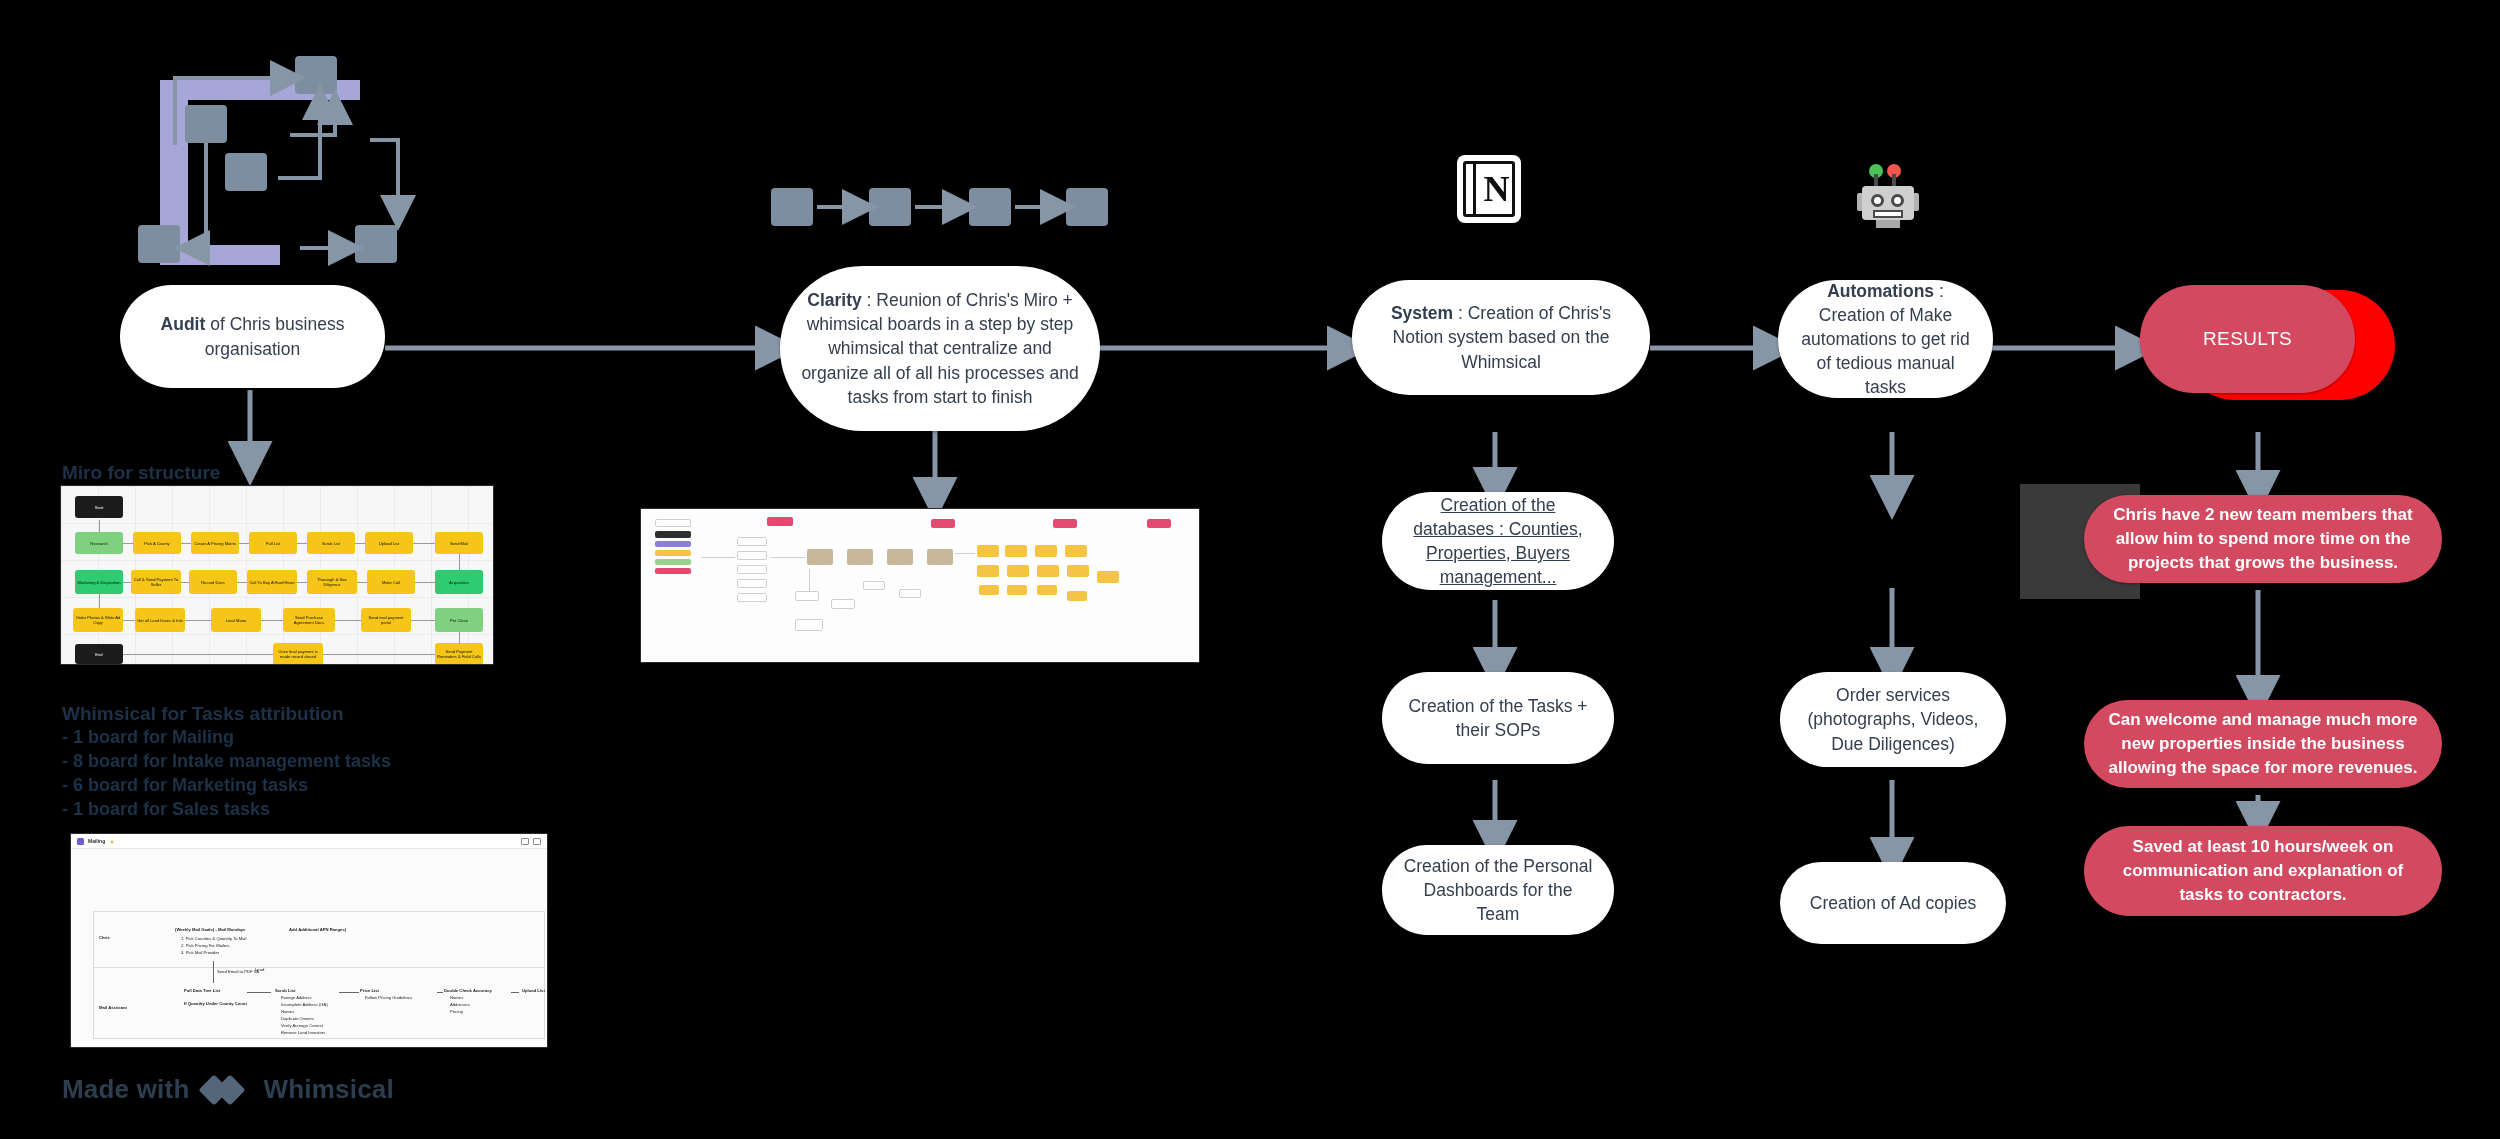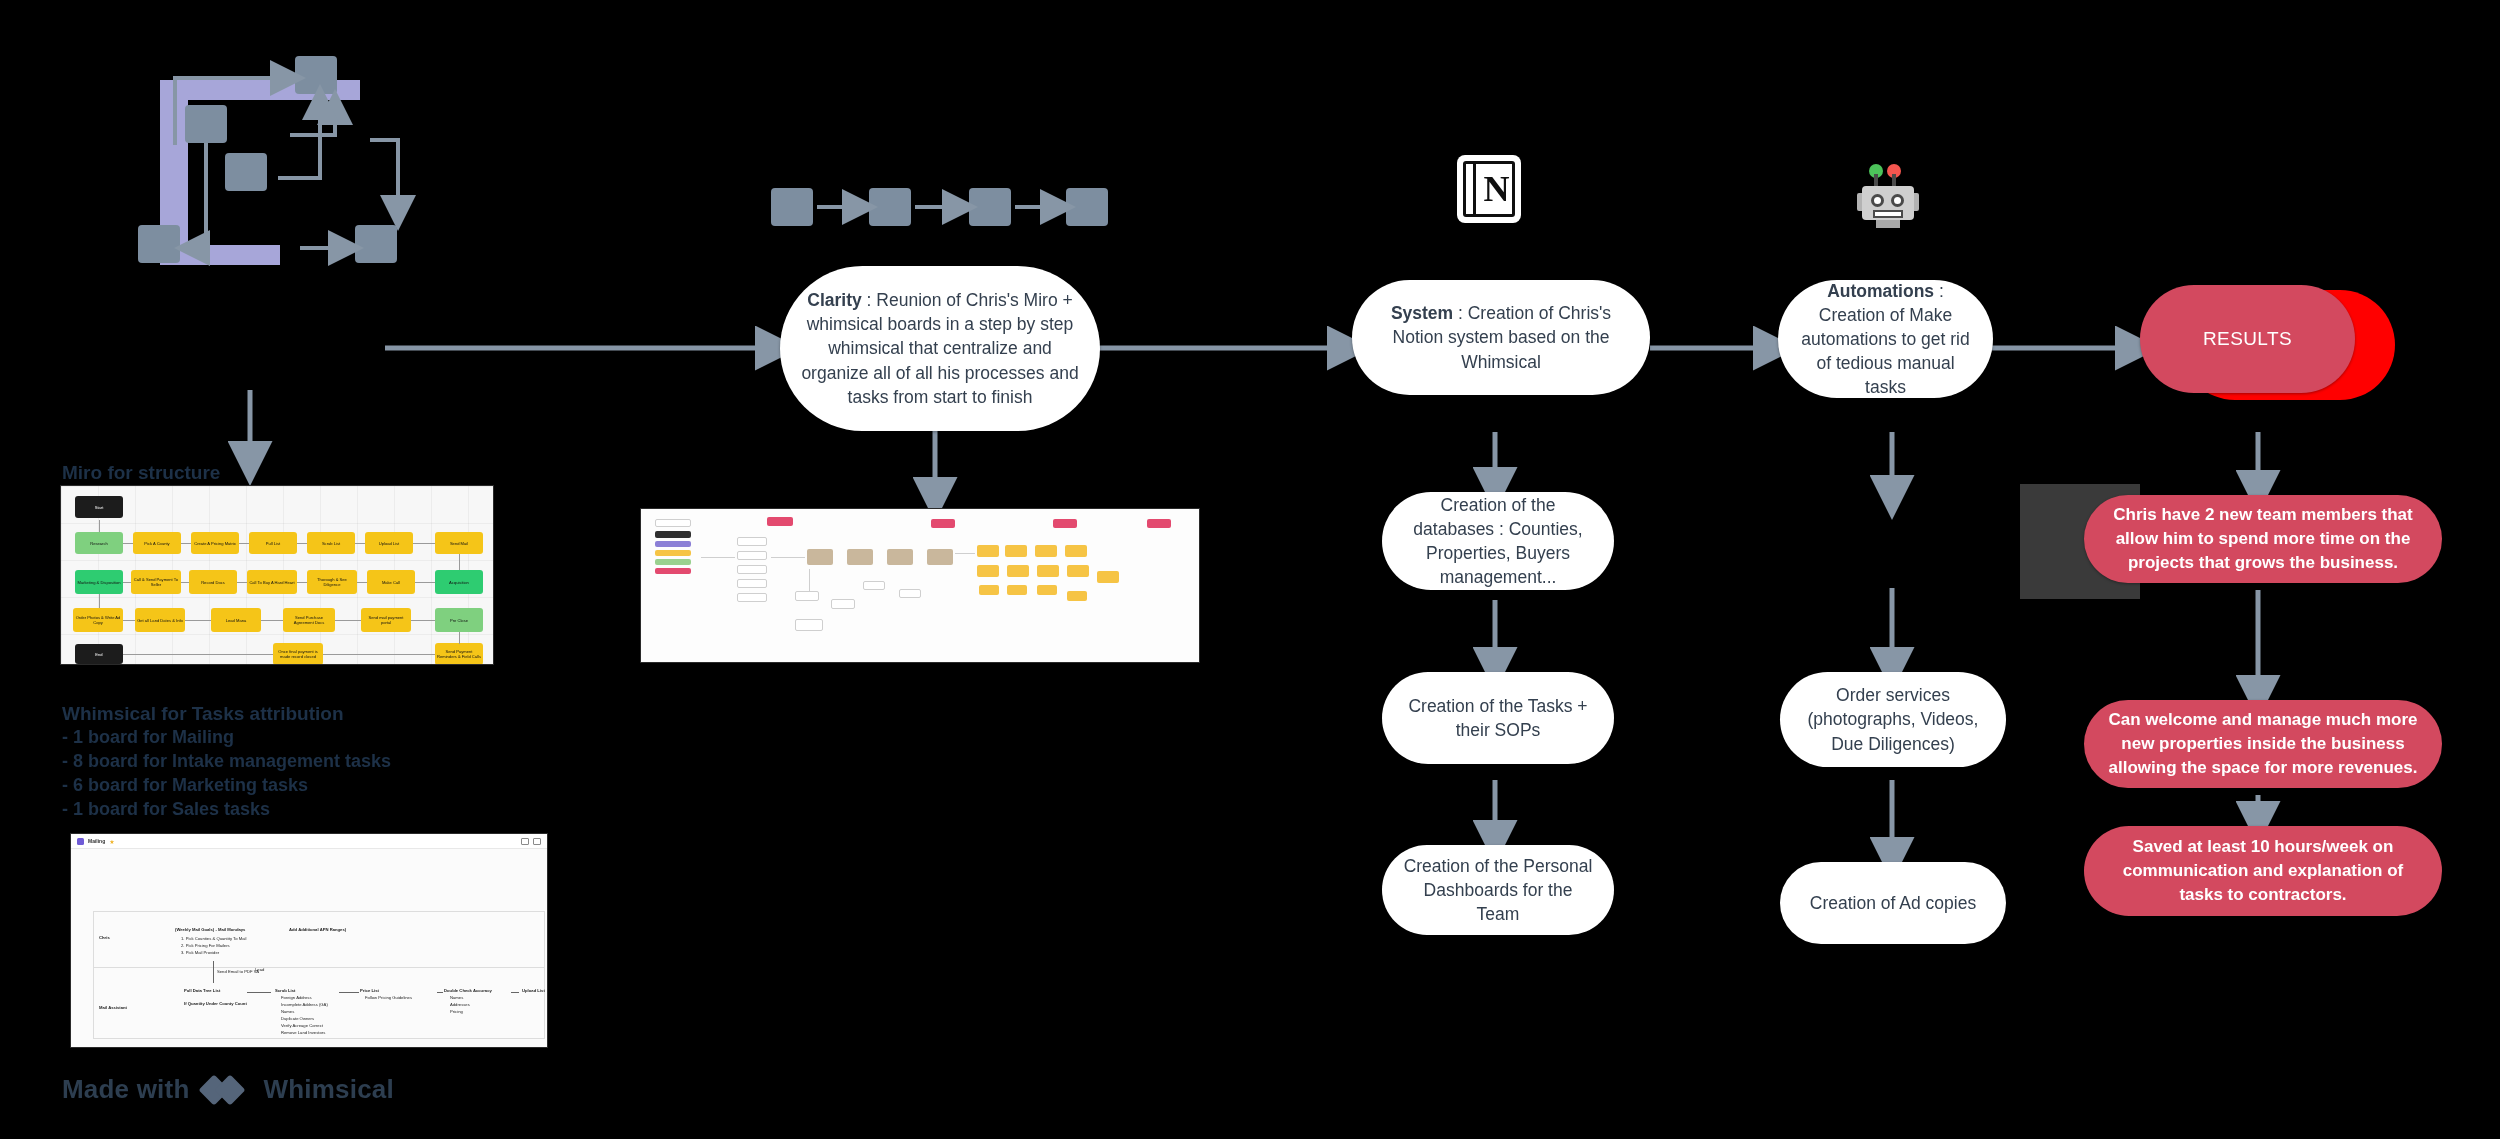--- a/index.html
+++ b/index.html
@@ -313,20 +313,25 @@
     <div class="deco-box" style="left:1066px;top:188px;width:42px;height:38px;"></div>
     <svg class="wires" style="z-index:3" viewBox="0 0 2500 1139">
       <g stroke="#8796a6" stroke-width="4" fill="none" marker-end="url(#ah)">
         <path d="M817 207 L862 207"></path>
         <path d="M915 207 L962 207"></path>
         <path d="M1015 207 L1060 207"></path>
       </g>
     </svg>
   </div>
 
+  <div class="pill" style="left:120px;top:285px;width:265px;height:103px;">
+    <div>
+      <span class="b">Audit</span><span> of Chris business organisation</span>
+    </div>
+  </div>
 
   <div class="pill" style="left:780px;top:266px;width:320px;height:165px;">
     <div>
       <span class="b">Clarity</span><span> : Reunion of Chris's Miro + whimsical boards in a step by step whimsical that centralize and organize all of all his processes and tasks from start to finish</span>
     </div>
   </div>
 
   <div class="icon-wrap" style="left:1460px;top:158px;">
     <div class="notion">
       <div class="spine"></div>
@@ -360,21 +365,21 @@
     </div>
   </div>
 
   <div class="red-shadow" style="left:2180px;top:290px;width:215px;height:110px;"></div>
   <div class="pill results" style="left:2140px;top:285px;width:215px;height:108px;">
     <span>RESULTS</span>
   </div>
 
   <div class="dark-shadow" style="left:2020px;top:484px;width:120px;height:115px;"></div>
 
-  <div class="pill" style="left:1382px;top:492px;width:232px;height:98px;">
+  <div class="pill" style="left:1382px;top:492px;width:232px;height:98px;text-decoration:underline;">
     <span>Creation of the databases : Counties, Properties, Buyers management...</span>
   </div>
   <div class="pill" style="left:1382px;top:672px;width:232px;height:92px;">
     <span>Creation of the Tasks + their SOPs</span>
   </div>
   <div class="pill" style="left:1382px;top:845px;width:232px;height:90px;">
     <span>Creation of the Personal Dashboards for the Team</span>
   </div>
 
   <div class="pill" style="left:1780px;top:672px;width:226px;height:95px;">

